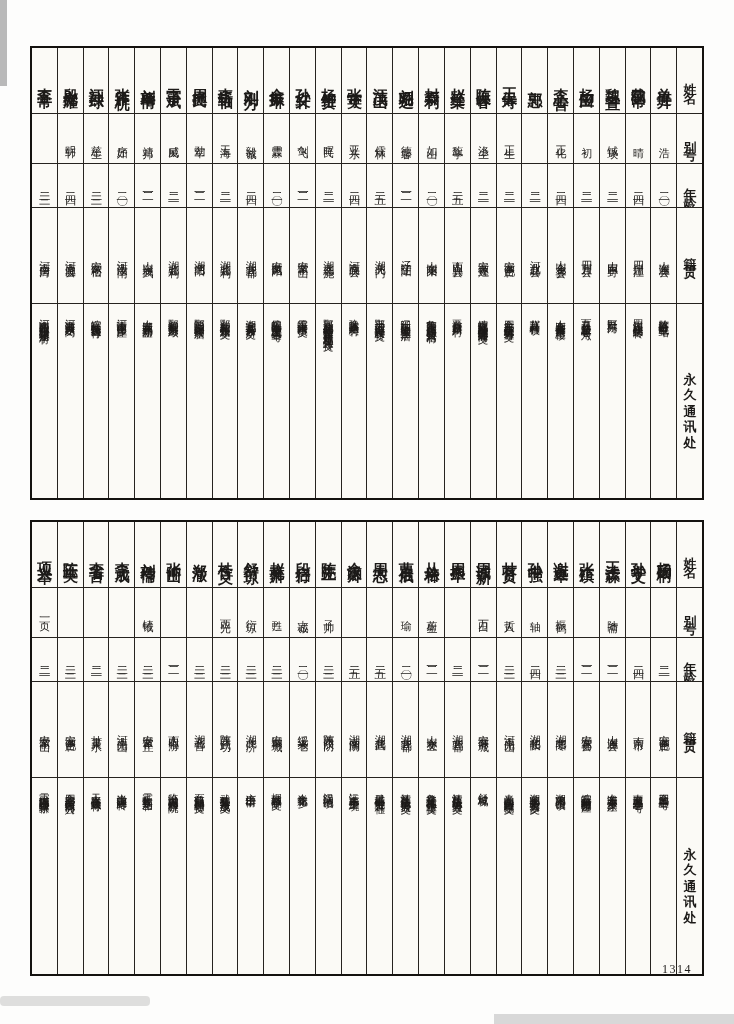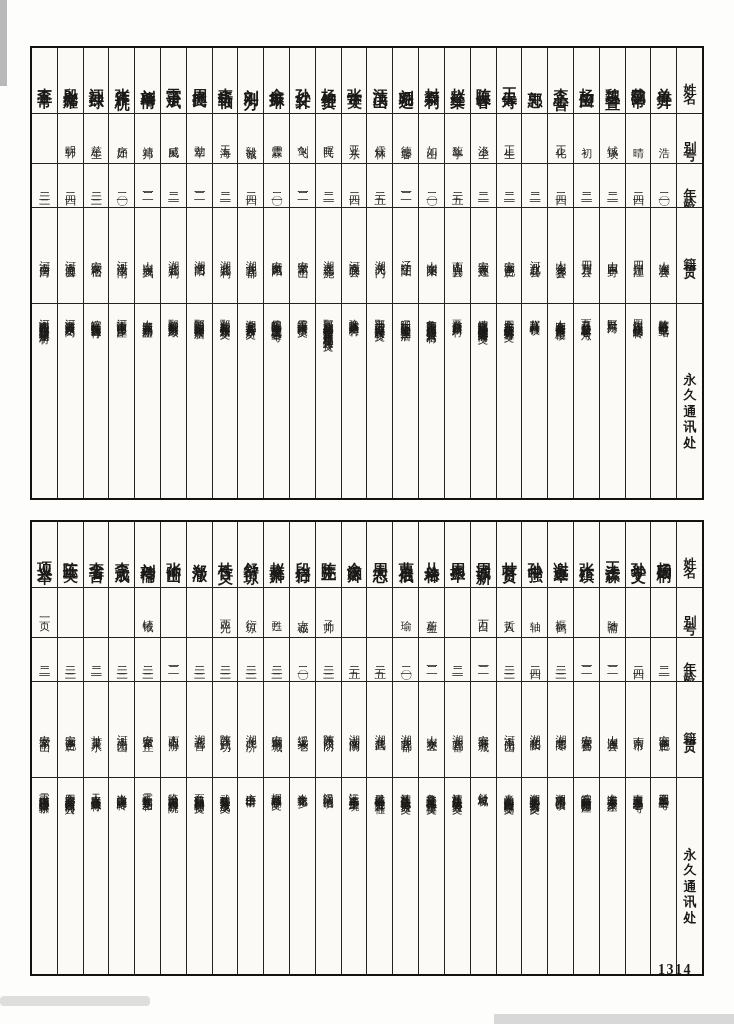--- a/index.html
+++ b/index.html
@@ -64,23 +64,23 @@
   .head-col .cell.age,.head-col .cell.native{font-size:13px;letter-spacing:8px;}
   .head-col .cell.address{
     justify-content:center;
     padding-top:0;
     font-size:13px;
     letter-spacing:16px;
   }
   .page-number{
     position:absolute;
     right:42px;top:962px;
-    font-size:14px;
+    font-size:12px;
     letter-spacing:1.5px;
-    font-weight:bold;
+    font-weight:normal;
   }
   .edge{position:absolute;background:#b9b9b9;}
   .edge.tl{left:0;top:0;width:7px;height:86px;}
   .edge.bl{left:0;top:996px;width:150px;height:10px;opacity:.45;border-radius:4px;}
   .edge.br{right:0;top:1014px;width:240px;height:10px;opacity:.55;}
 </style>
 </head>
 <body>
 
 <div class="edge tl"></div>

